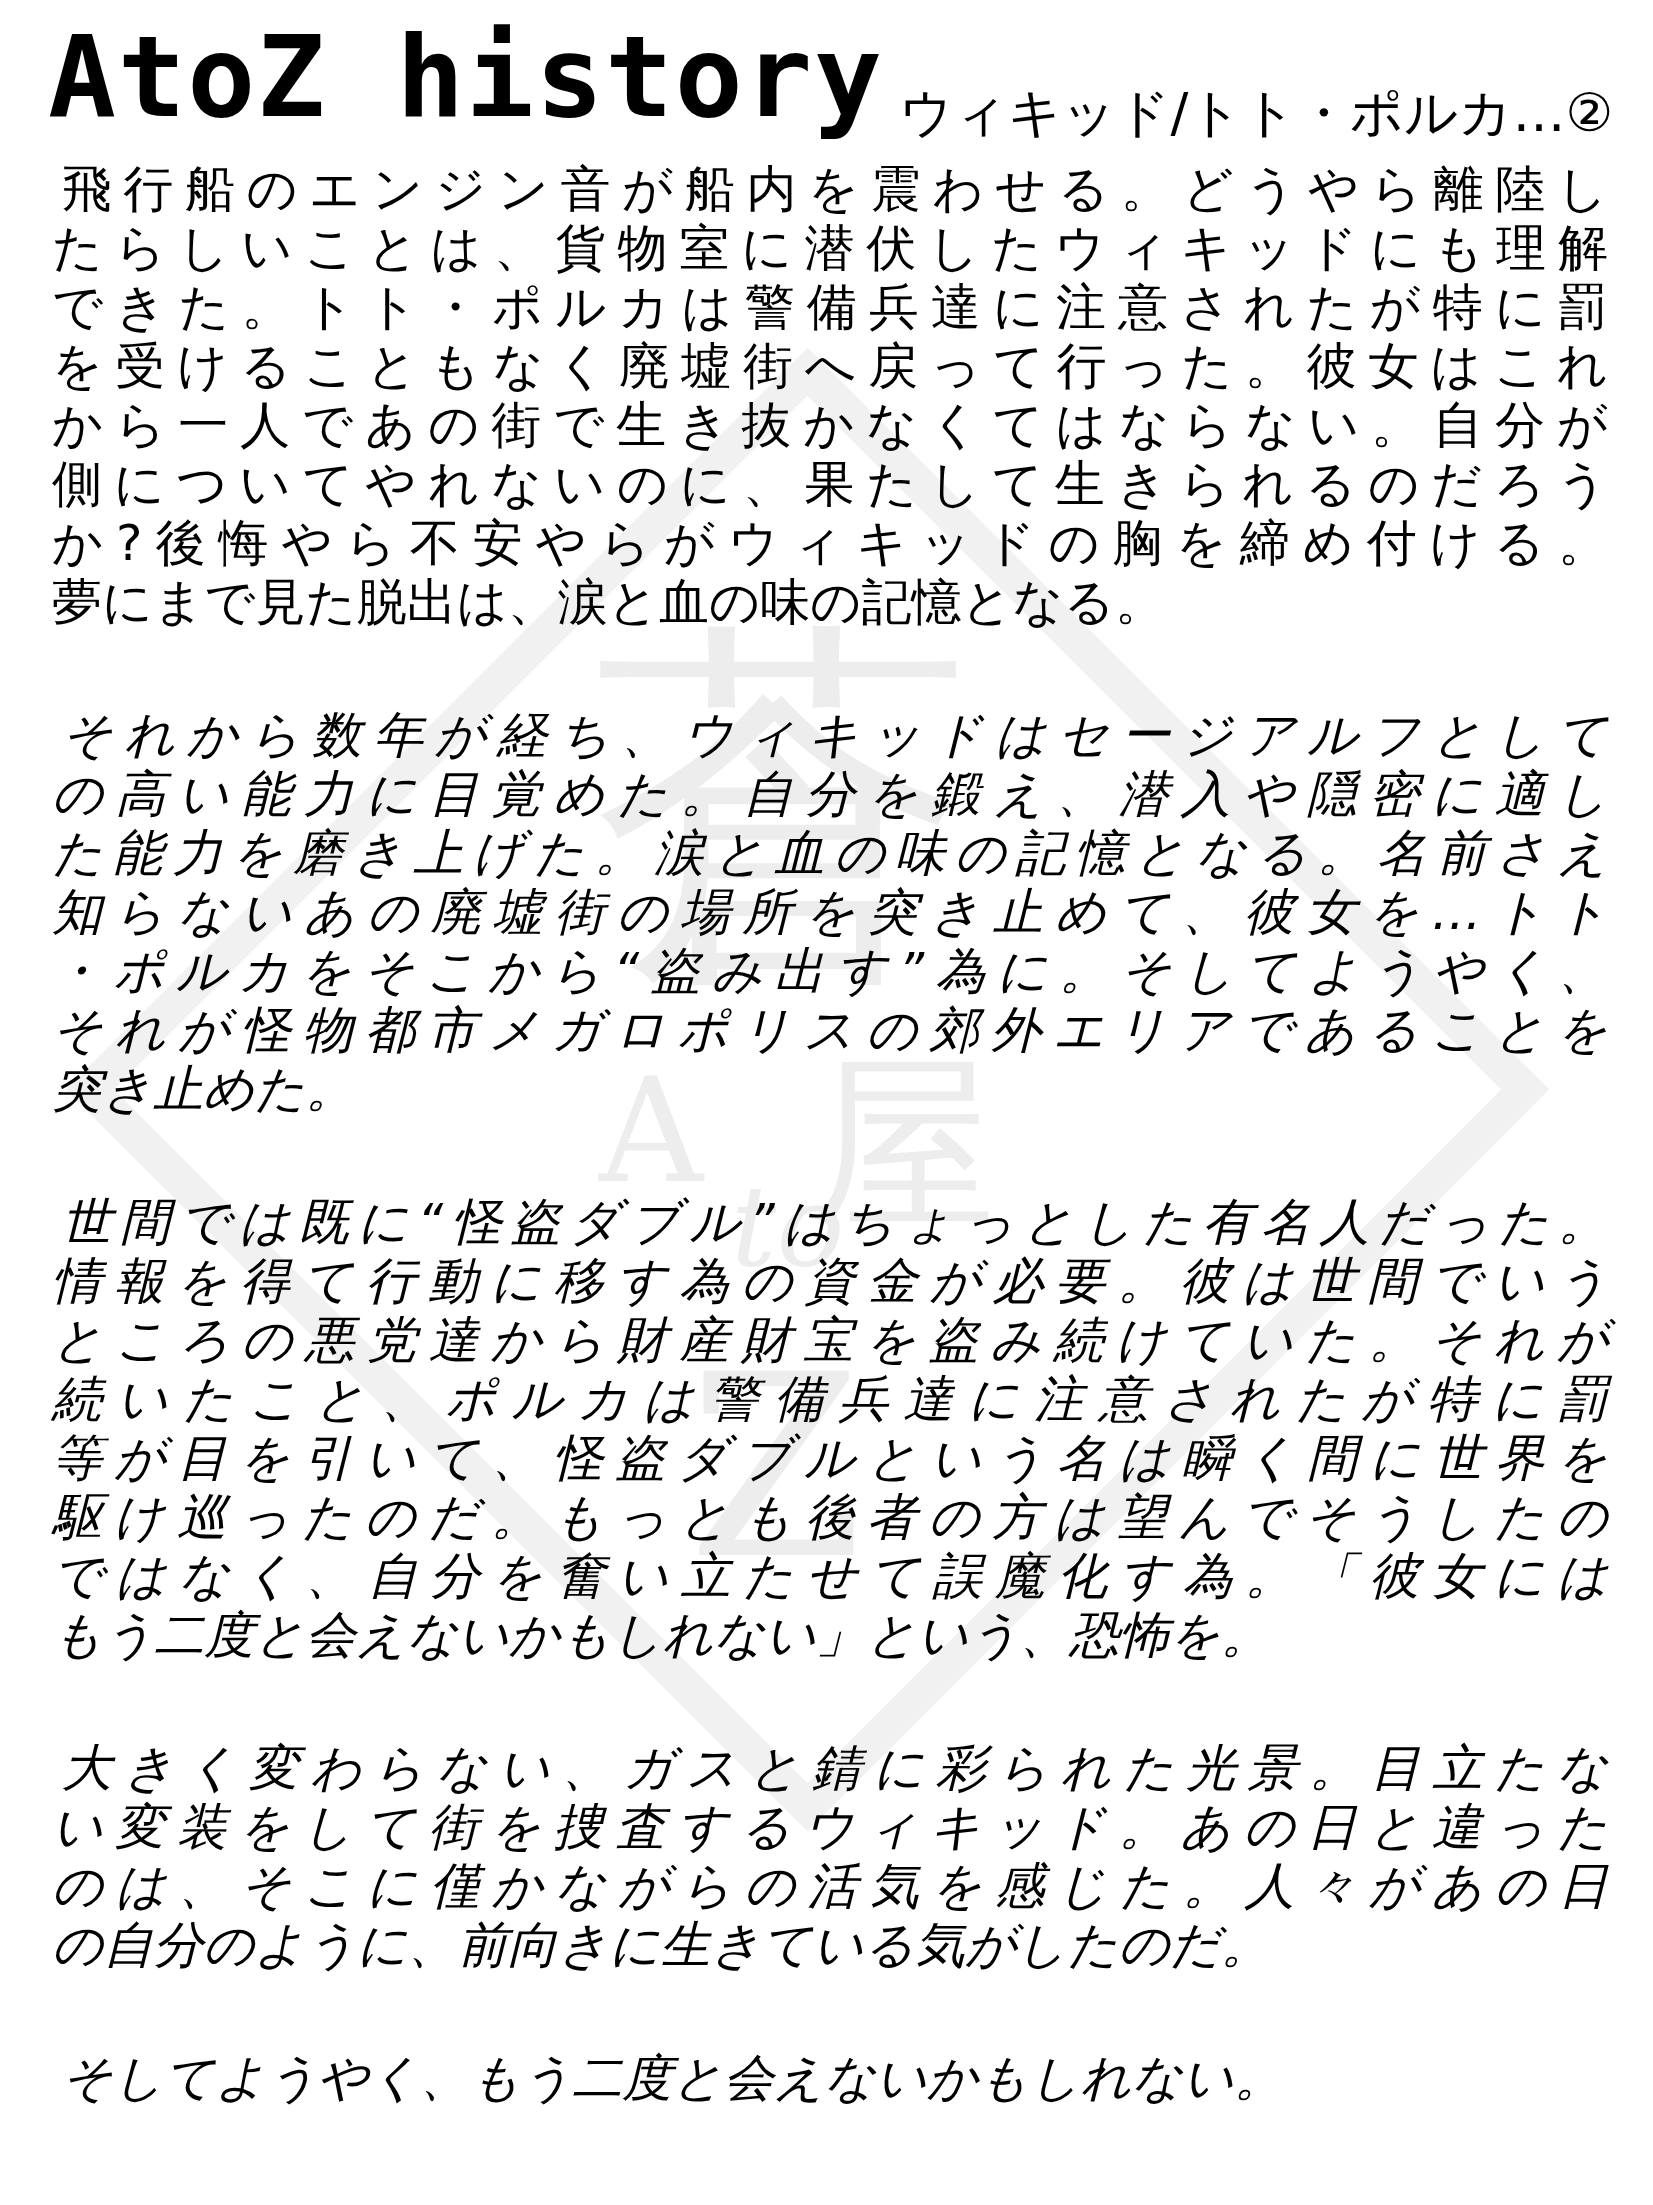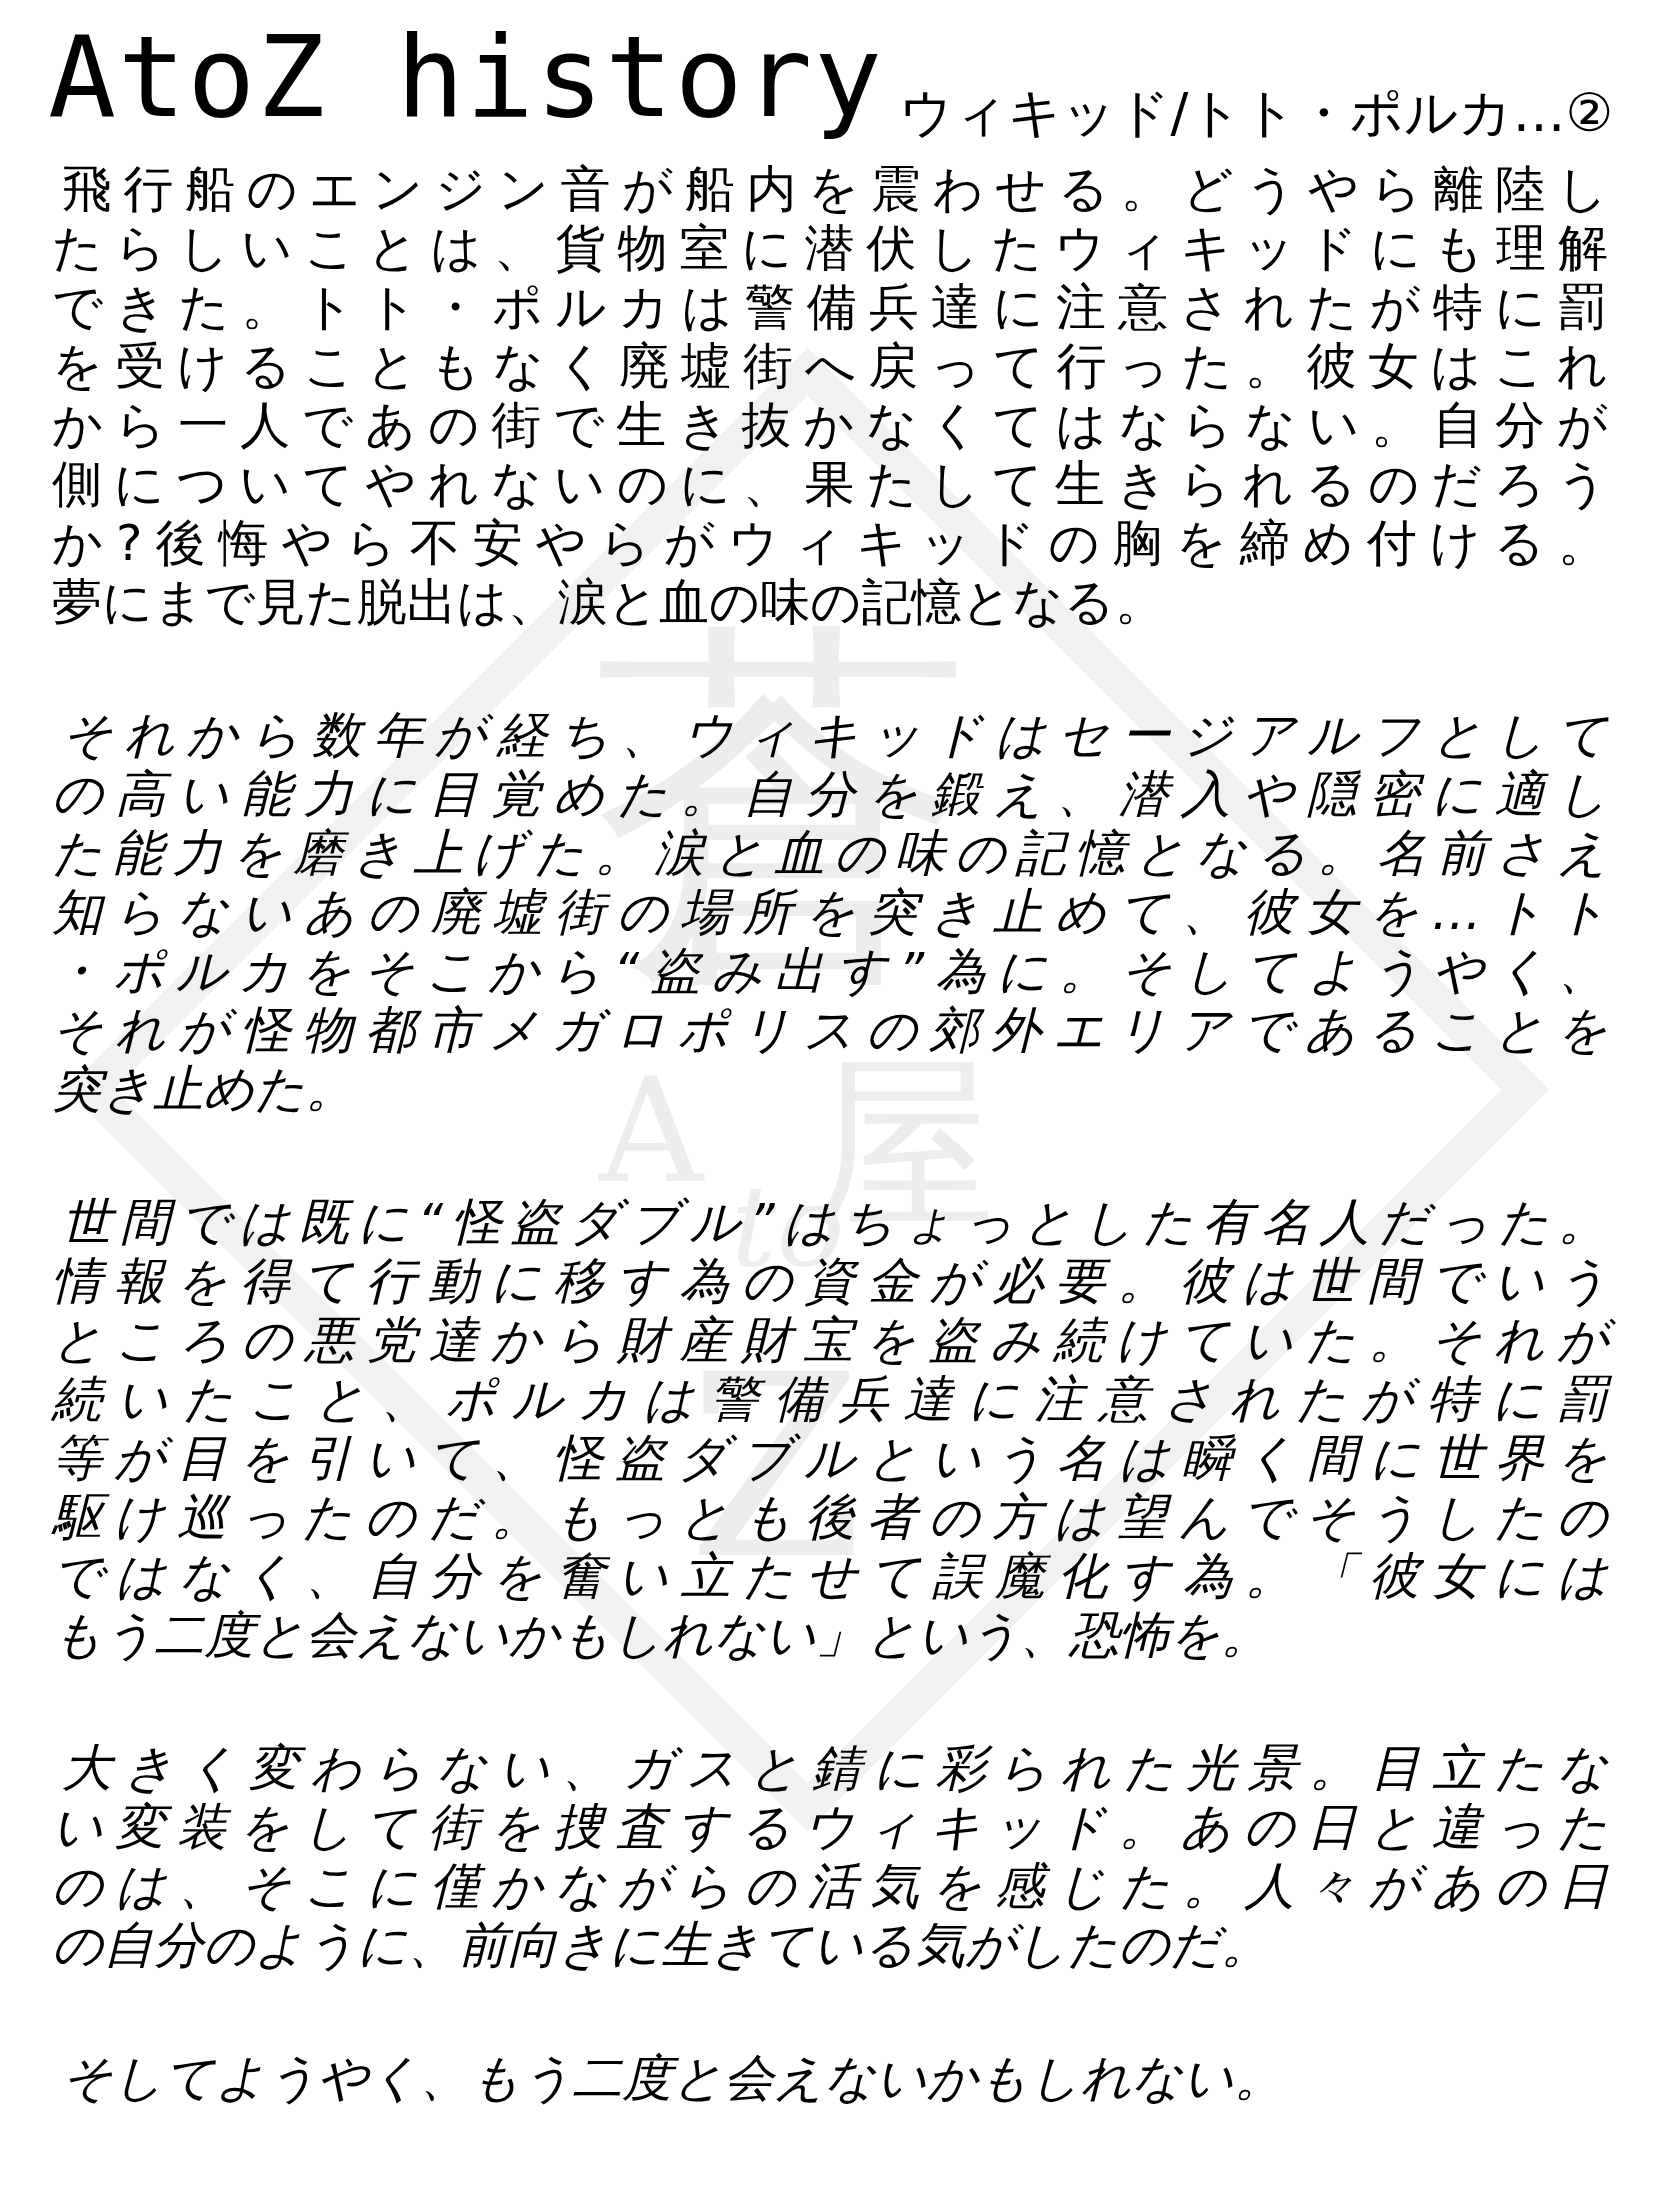--- a/index.html
+++ b/index.html
@@ -24,21 +24,21 @@
   .wm-kanji-top{left:593px;top:618px;font-size:379px;}
   .wm-letter-a{left:599px;top:1059px;font-size:144px;font-family:"DejaVu Serif",serif;}
   .wm-kanji-ya{left:809px;top:1051px;font-size:187px;}
   .wm-letter-to{left:731px;top:1170px;font-size:113px;font-family:"DejaVu Serif",serif;font-style:italic;}
   .wm-letter-z{left:688px;top:1342px;font-size:252px;font-family:"DejaVu Serif",serif;}
   
   .hdr{position:absolute;left:0;right:0;top:0;z-index:2;}
   .title{
     position:absolute;left:48px;top:14.5px;margin:0;
     font-family:"DejaVu Sans Mono","Liberation Mono",monospace;
-    font-size:113px;font-weight:400;letter-spacing:1.6px;line-height:1.1;
+    font-size:113px;font-weight:700;letter-spacing:1.6px;line-height:1.1;
     white-space:nowrap;
   }
   .subtitle{
     position:absolute;right:40px;top:86px;
     font-size:53px;line-height:1;white-space:nowrap;
   }
   
   .story{
     position:absolute;left:52px;right:45px;top:160px;z-index:1;
   }

